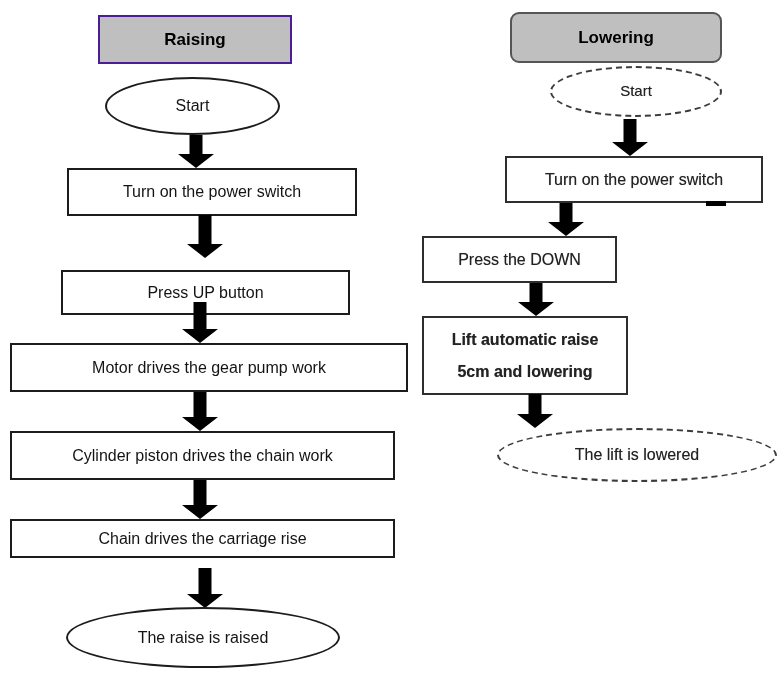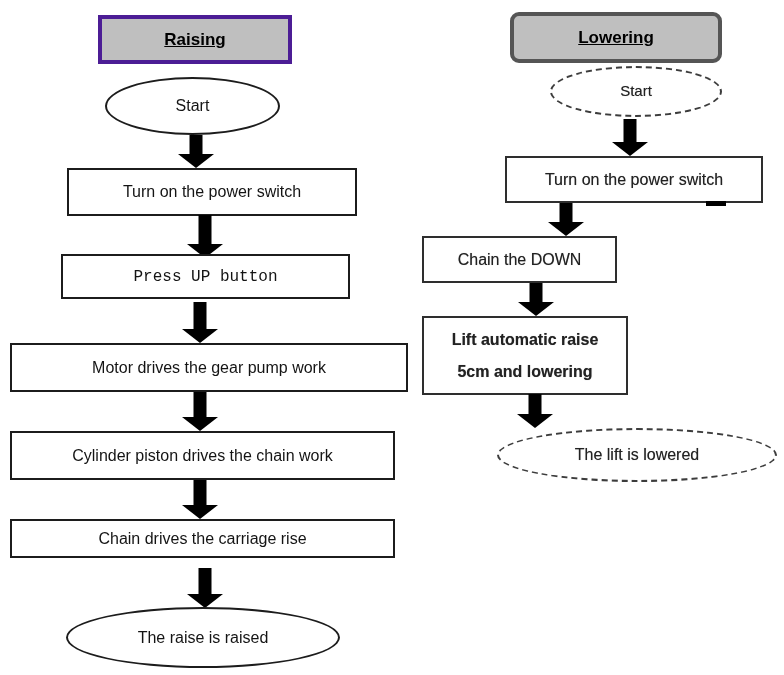--- a/index.html
+++ b/index.html
@@ -9,22 +9,22 @@
   }
   .node{
     position:absolute;box-sizing:border-box;
     display:flex;align-items:center;justify-content:center;
     text-align:center;background:#ffffff;color:#141414;
     font-size:16px;line-height:1.25;
   }
   .box{border:2px solid #1c1c1c;padding:0 10px;}
   .ellipse{border:2px solid #1c1c1c;border-radius:50%;}
   .hdr{
-    border:4px solid #4c1d95;background:#bfbfbf;
-    font-weight:bold;font-size:17px;color:#000000;text-decoration:underline;
+    border:2px solid #4c1d95;background:#bfbfbf;
+    font-weight:bold;font-size:17px;color:#000000;
   }
   
   .right.box{border-color:#2e2e2e;color:#222222;text-shadow:0 0 0.7px rgba(0,0,0,0.45);}
   .right.ellipse{border:2px dashed #3c3c3c;color:#222222;text-shadow:0 0 0.7px rgba(0,0,0,0.45);}
   .right.hdr{border-color:#555555;}
   .wrap2{line-height:2.0;}
   
   .arrow{position:absolute;width:36px;}
   .arrow .shaft{
     position:absolute;left:50%;transform:translateX(-50%);
@@ -54,21 +54,21 @@
       <span class="head"></span>
     </div>
 
     <div class="node box" style="left:67px;top:168px;width:290px;height:48px;">Turn on the power switch</div>
 
     <div class="arrow" style="left:187px;top:215px;height:43px;">
       <span class="shaft"></span>
       <span class="head"></span>
     </div>
 
-    <div class="node box" style="left:61px;top:254px;width:289px;height:45px;font-family:Liberation Mono, monospace;">Press UP button</div>
+    <div class="node box" style="left:61px;top:270px;width:289px;height:45px;">Press UP button</div>
 
     <div class="arrow" style="left:182px;top:302px;height:41px;">
       <span class="shaft"></span>
       <span class="head"></span>
     </div>
 
     <div class="node box" style="left:10px;top:343px;width:398px;height:49px;text-align:center;">Motor drives the gear pump work</div>
 
     <div class="arrow" style="left:182px;top:392px;height:39px;">
       <span class="shaft"></span>
@@ -104,21 +104,21 @@
 
     <div class="node box right" style="left:505px;top:156px;width:258px;height:47px;">Turn on the power switch</div>
 
     <div class="smudge" style="left:706px;top:201px;width:20px;height:5px;"></div>
 
     <div class="arrow" style="left:548px;top:203px;height:33px;">
       <span class="shaft"></span>
       <span class="head"></span>
     </div>
 
-    <div class="node box right" style="left:422px;top:236px;width:195px;height:47px;">Chain the DOWN</div>
+    <div class="node box right" style="left:422px;top:236px;width:195px;height:47px;">Press the DOWN</div>
 
     <div class="arrow" style="left:518px;top:283px;height:33px;">
       <span class="shaft"></span>
       <span class="head"></span>
     </div>
 
     <div class="node box right wrap2" style="left:422px;top:316px;width:206px;height:79px;font-weight:bold;">Lift automatic raise 5cm and lowering</div>
 
     <div class="arrow" style="left:517px;top:394px;height:34px;">
       <span class="shaft"></span>

